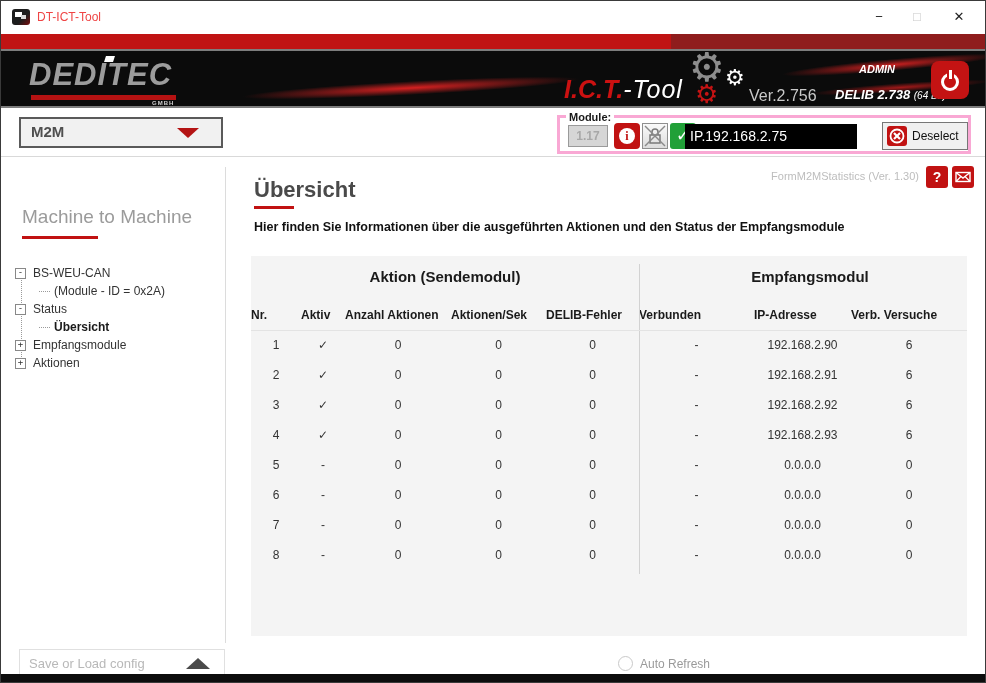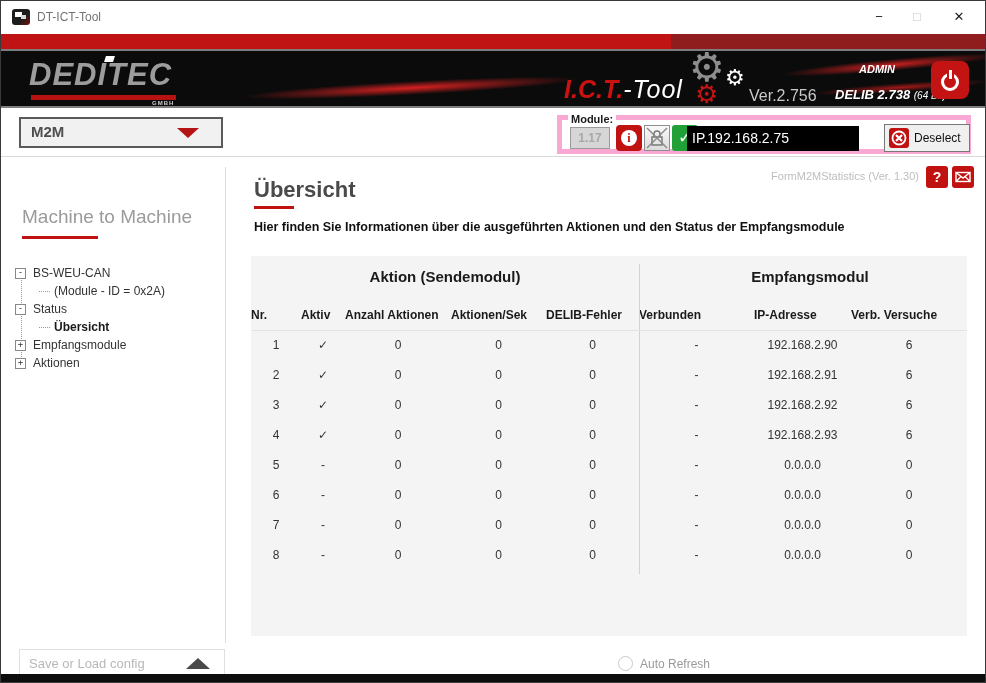--- a/index.html
+++ b/index.html
@@ -5,21 +5,21 @@
   html,body{margin:0;padding:0;background:#e8e8e8;font-family:"Liberation Sans","DejaVu Sans",sans-serif;}
   .window{position:relative;width:986px;height:683px;background:#fff;overflow:hidden;
           box-sizing:border-box;border:1px solid #3a3a3a;}
 
   
   .titlebar{position:absolute;left:0;top:0;width:100%;height:33px;background:#fff;}
   .app-ico{position:absolute;left:11px;top:8px;width:18px;height:16px;border-radius:3px;
            background:linear-gradient(135deg,#1d1d1d 60%,#7a0f0f 100%);}
   .app-ico i{position:absolute;left:3px;top:3px;width:7px;height:5px;background:#fff;}
   .app-ico b{position:absolute;left:9px;top:6px;width:5px;height:4px;background:#d9d9d9;}
-  .title-text{position:absolute;left:36px;top:9px;font-size:12px;color:#737373;}
+  .title-text{position:absolute;left:36px;top:9px;font-size:12px;color:#ef4444;}
   .wbtn{position:absolute;top:0;width:42px;height:31px;text-align:center;line-height:31px;
         font-size:13px;color:#222;cursor:default;}
   .wbtn.max{color:#c9c9c9;}
 
   
   .stripe{position:absolute;left:0;top:33px;width:100%;height:15px;background:#8f1d1d;}
   .stripe .bright{position:absolute;left:0;top:0;width:670px;height:100%;background:#c01313;}
 
   
   .banner{position:absolute;left:0;top:48px;width:100%;height:59px;background:#0b0b0b;
@@ -53,21 +53,21 @@
   .powerglyph .ring{position:absolute;left:0;top:2px;width:14px;height:14px;border:3px solid #fff;border-radius:50%;box-sizing:content-box;width:12px;height:12px;}
   .powerglyph .bar{position:absolute;left:8px;top:-1px;width:3px;height:9px;background:#fff;outline:2px solid #c41313;}
 
   
   .toolbar{position:absolute;left:0;top:107px;width:100%;height:48px;background:#fff;}
   .mode-select{position:absolute;left:18px;top:9px;width:204px;height:31px;background:#f1f1f1;
                border:2px solid #5a5a5a;box-sizing:border-box;cursor:pointer;}
   .mode-select .lbl{position:absolute;left:10px;top:4px;font-size:15px;font-weight:bold;color:#4f4f4f;}
   .mode-select .tri{position:absolute;right:22px;top:9px;width:0;height:0;
                     border-left:11px solid transparent;border-right:11px solid transparent;border-top:10px solid #b41414;}
-  .module-group{position:absolute;left:556px;top:7px;width:414px;height:39px;border:5px solid #f9a8d4;box-sizing:border-box;}
+  .module-group{position:absolute;left:556px;top:7px;width:414px;height:39px;border:3px solid #f9a8d4;box-sizing:border-box;}
   .module-label{position:absolute;left:6px;top:-7px;background:#fff;padding:0 3px;font-size:11px;font-weight:bold;color:#1a1a1a;}
   .module-num{position:absolute;left:8px;top:7px;width:40px;height:22px;background:#d6d6d6;border:1px solid #9a9a9a;
               box-sizing:border-box;text-align:center;font-size:12px;font-weight:bold;color:#a8a8a8;line-height:20px;}
   .sq-icon{position:absolute;top:5px;width:26px;height:26px;box-sizing:border-box;cursor:pointer;}
   .info-icon{left:54px;background:#c11212;border-radius:4px;}
   .info-icon .disc{position:absolute;left:5px;top:5px;width:16px;height:16px;background:#fff;border-radius:50%;
                    text-align:center;font-size:12px;line-height:16px;font-weight:bold;font-family:"Liberation Serif",serif;color:#c11212;}
   .lock-icon{left:82px;background:linear-gradient(#fafafa,#dcdcdc);border:1px solid #8f8f8f;}
   .check-icon{left:110px;background:#21a038;border-radius:3px;text-align:center;color:#fff;font-size:17px;
               font-weight:bold;line-height:26px;}

